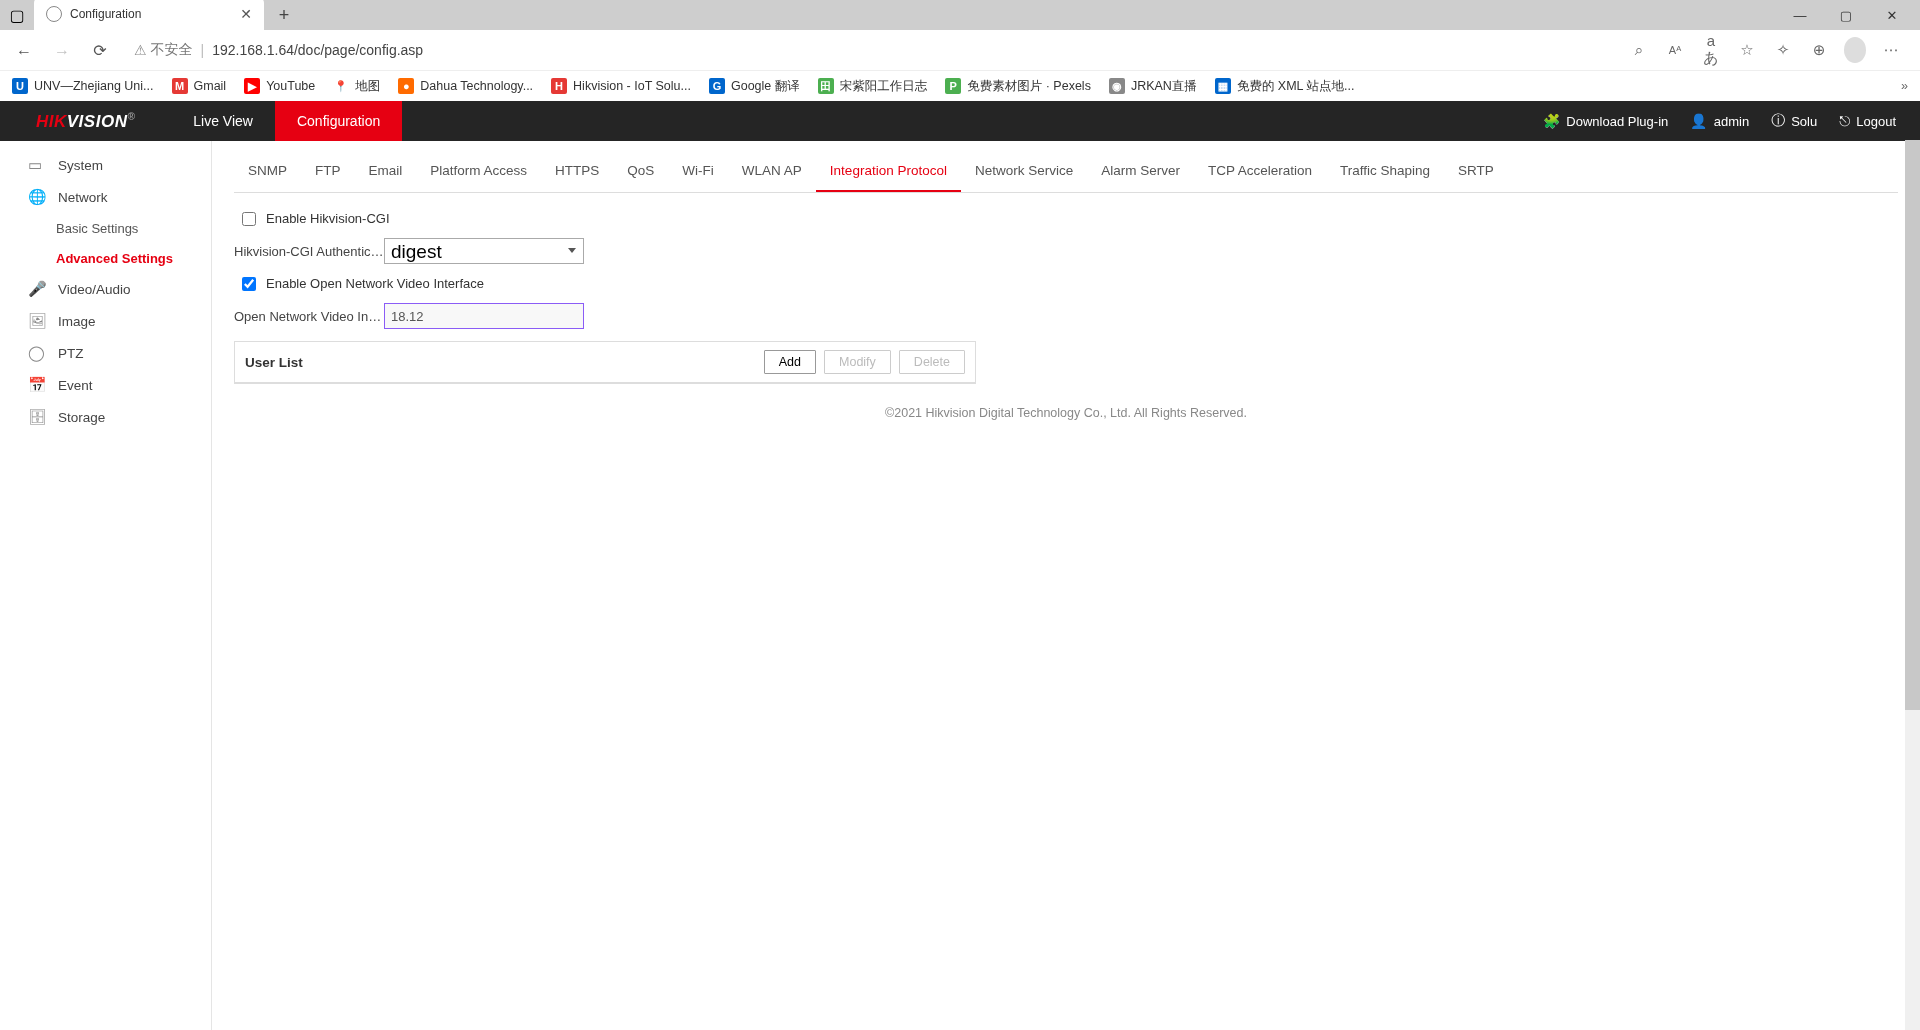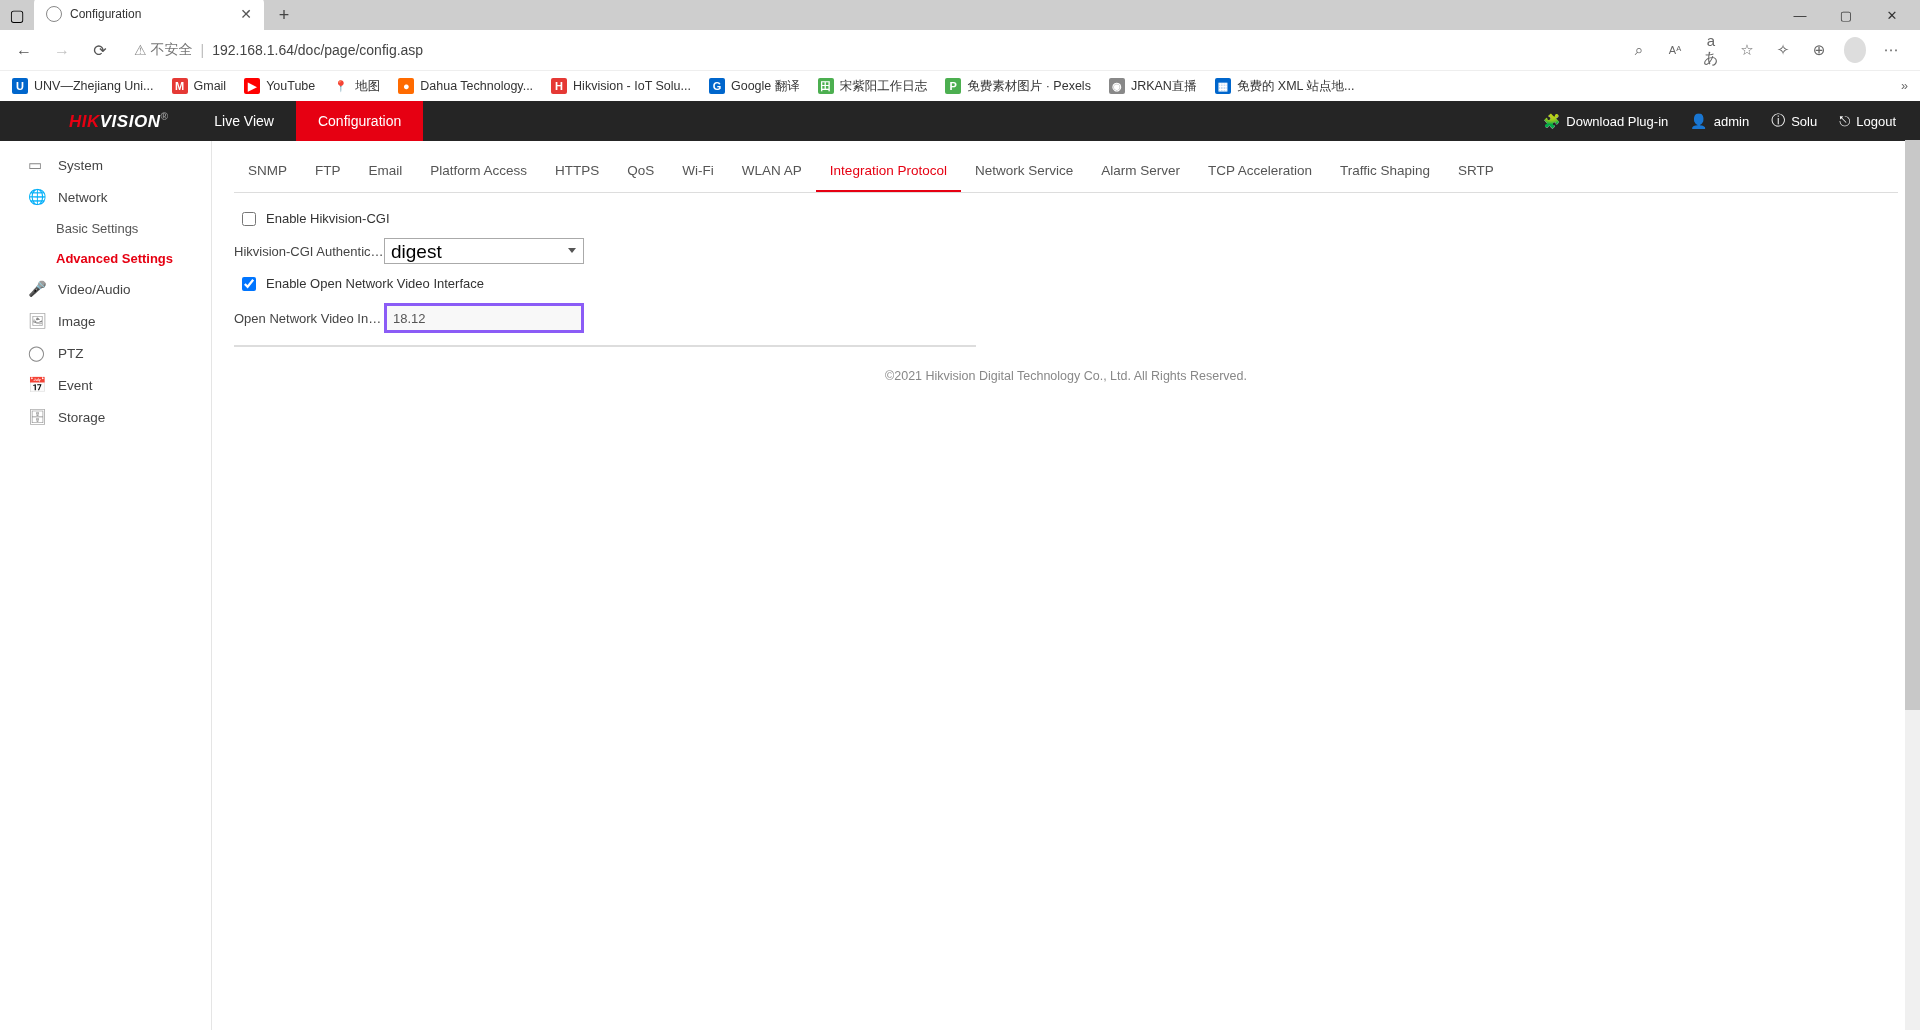--- a/index.html
+++ b/index.html
@@ -32,21 +32,21 @@
 .bm-blue { background: #0066cc; color: #fff; }
 .bm-red { background: #e53935; color: #fff; }
 .bm-yt { background: #ff0000; color: #fff; }
 .bm-green { background: #4caf50; color: #fff; }
 .bm-orange { background: #ff6b00; color: #fff; }
 .bm-gray { background: #888; color: #fff; }
 .bookmarks-overflow { margin-left: auto; color: #666; }
 
 
 .app-header { background: #252525; height: 40px; display: flex; align-items: center; color: #fff; }
-.logo { padding: 0 24px; font-size: 17px; font-weight: bold; font-style: italic; letter-spacing: 0.5px; margin-left: 45px; }
+.logo { padding: 0 36px; font-size: 17px; font-weight: bold; font-style: italic; letter-spacing: 0.5px; }
 .logo .hik { color: #e60012; }
 .logo .vision { color: #fff; }
 .logo .reg { font-size: 10px; vertical-align: super; color: #999; }
 .topnav { display: flex; height: 100%; }
 .topnav-item { padding: 0 22px; display: flex; align-items: center; font-size: 14px; color: #fff; cursor: pointer; }
 .topnav-item.active { background: #e60012; }
 .header-right { margin-left: auto; display: flex; align-items: center; gap: 22px; padding-right: 24px; font-size: 13px; }
 .header-right-item { display: flex; align-items: center; gap: 6px; cursor: pointer; }
 .hdr-icon { font-size: 14px; }
 
@@ -64,21 +64,21 @@
 .sub-tab.active { color: #e60012; border-bottom-color: #e60012; }
 
 .form-area { padding: 18px 0 0 0; }
 .form-row { display: flex; align-items: center; margin-bottom: 12px; font-size: 13px; color: #333; }
 .form-row label.lbl { width: 150px; color: #444; white-space: nowrap; overflow: hidden; text-overflow: ellipsis; }
 .form-row.checkbox-row { padding-left: 8px; }
 .form-row input[type=checkbox] { margin-right: 10px; width: 14px; height: 14px; }
 .sel { width: 200px; height: 26px; border: 1px solid #aaa; padding: 0 22px 0 6px; font-size: 19px; background: #fff; position: relative; appearance: none; -webkit-appearance: none; }
 .sel-wrap { position: relative; display: inline-block; }
 .sel-wrap::after { content: ""; position: absolute; right: 8px; top: 10px; border-left: 4px solid transparent; border-right: 4px solid transparent; border-top: 5px solid #555; pointer-events: none; }
-.txt-field { width: 200px; height: 26px; border: 3px solid #8b5cf6; background: #f8f8f8; padding: 12px 6px; font-size: 13px; color: #555; }
+.txt-field { width: 200px; height: 26px; border: 1px solid #8b5cf6; background: #f8f8f8; padding: 12px 6px; font-size: 13px; color: #555; }
 
 .user-list-panel { border: 1px solid #ddd; width: 742px; margin-top: 10px; }
 .panel-head { display: flex; align-items: center; padding: 8px 10px; border-bottom: 1px solid #ddd; }
 .panel-title { font-size: 13.5px; font-weight: bold; color: #333; }
 .panel-btns { margin-left: auto; display: flex; gap: 8px; }
 .btn { height: 24px; padding: 0 14px; font-size: 12.5px; border: 1px solid #999; background: #fff; cursor: pointer; border-radius: 1px; }
 .btn:disabled { color: #bbb; border-color: #ccc; cursor: default; }
 
 .user-table { width: 100%; border-collapse: collapse; font-size: 13px; }
 .user-table th { border: 1px solid #ddd; border-top: none; padding: 6px 0; font-weight: normal; color: #333; background: #fff; }
@@ -280,20 +280,28 @@
       <div class="form-row checkbox-row">
         <input type="checkbox" id="cb-onvif" checked="" style="">
         <label for="cb-onvif">Enable Open Network Video Interface</label>
       </div>
       <div class="form-row">
         <label class="lbl">Open Network Video Inter...</label>
         <input class="txt-field" readonly="" value="18.12" style="">
       </div>
 
       <div class="user-list-panel">
+        <div class="panel-head">
+          <span class="panel-title">User List</span>
+          <div class="panel-btns">
+            <button class="btn">Add</button>
+            <button class="btn" disabled="">Modify</button>
+            <button class="btn" disabled="">Delete</button>
+          </div>
+        </div>
       </div>
     </div>
 
     <div class="footer">©2021 Hikvision Digital Technology Co., Ltd. All Rights Reserved.</div>
   </div>
 </div>
 
 <div class="scrollbar-stub">
   <div class="scrollbar-thumb"></div>
 </div>

